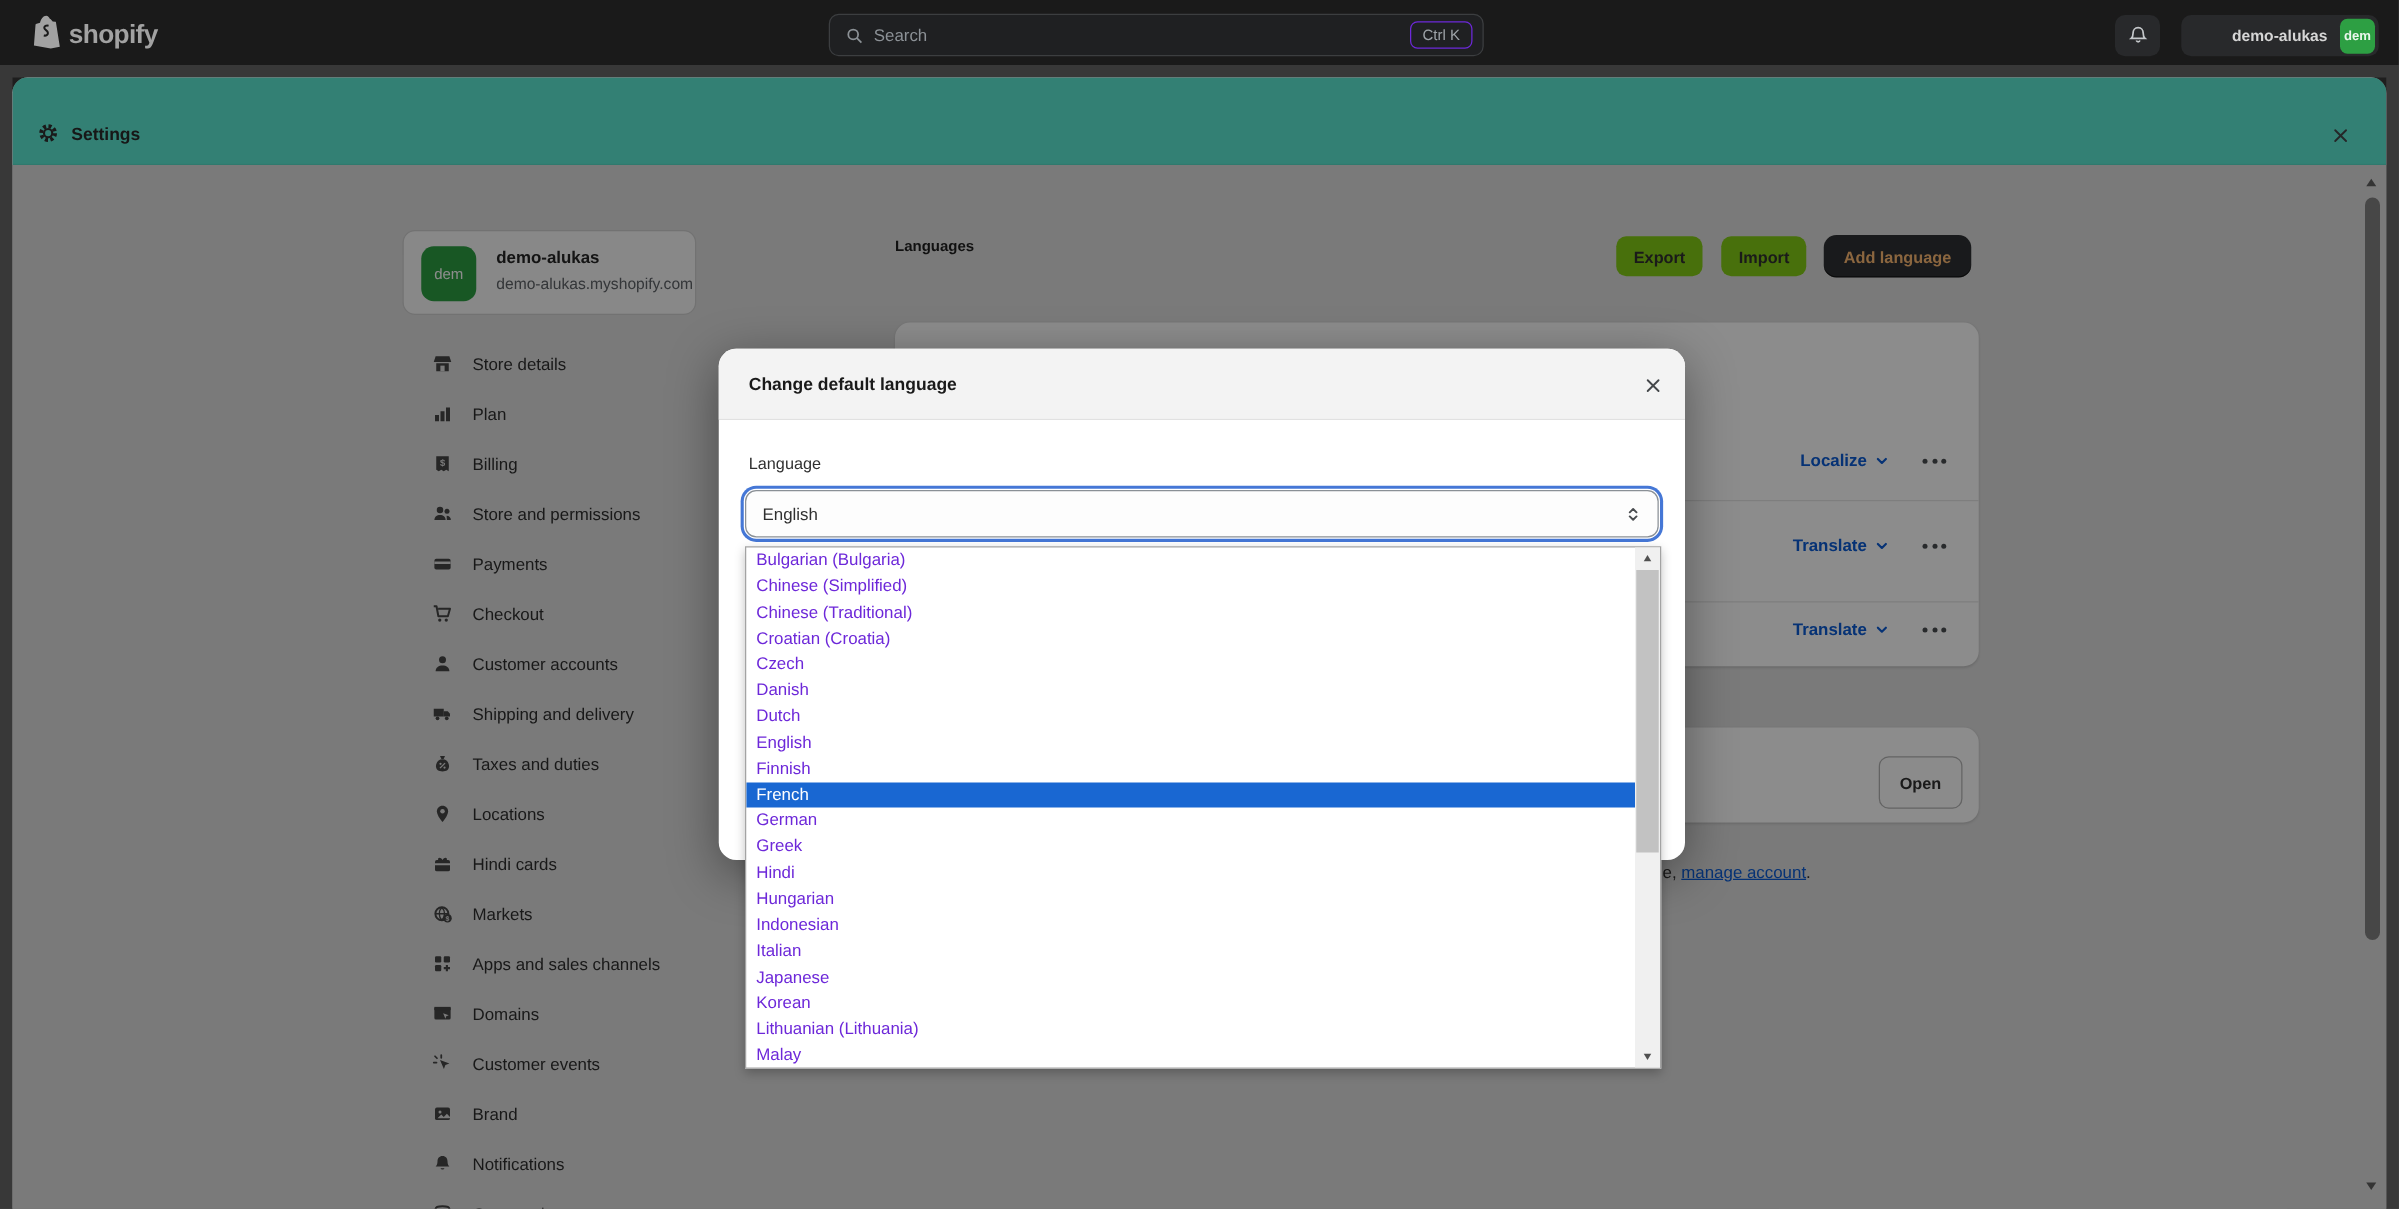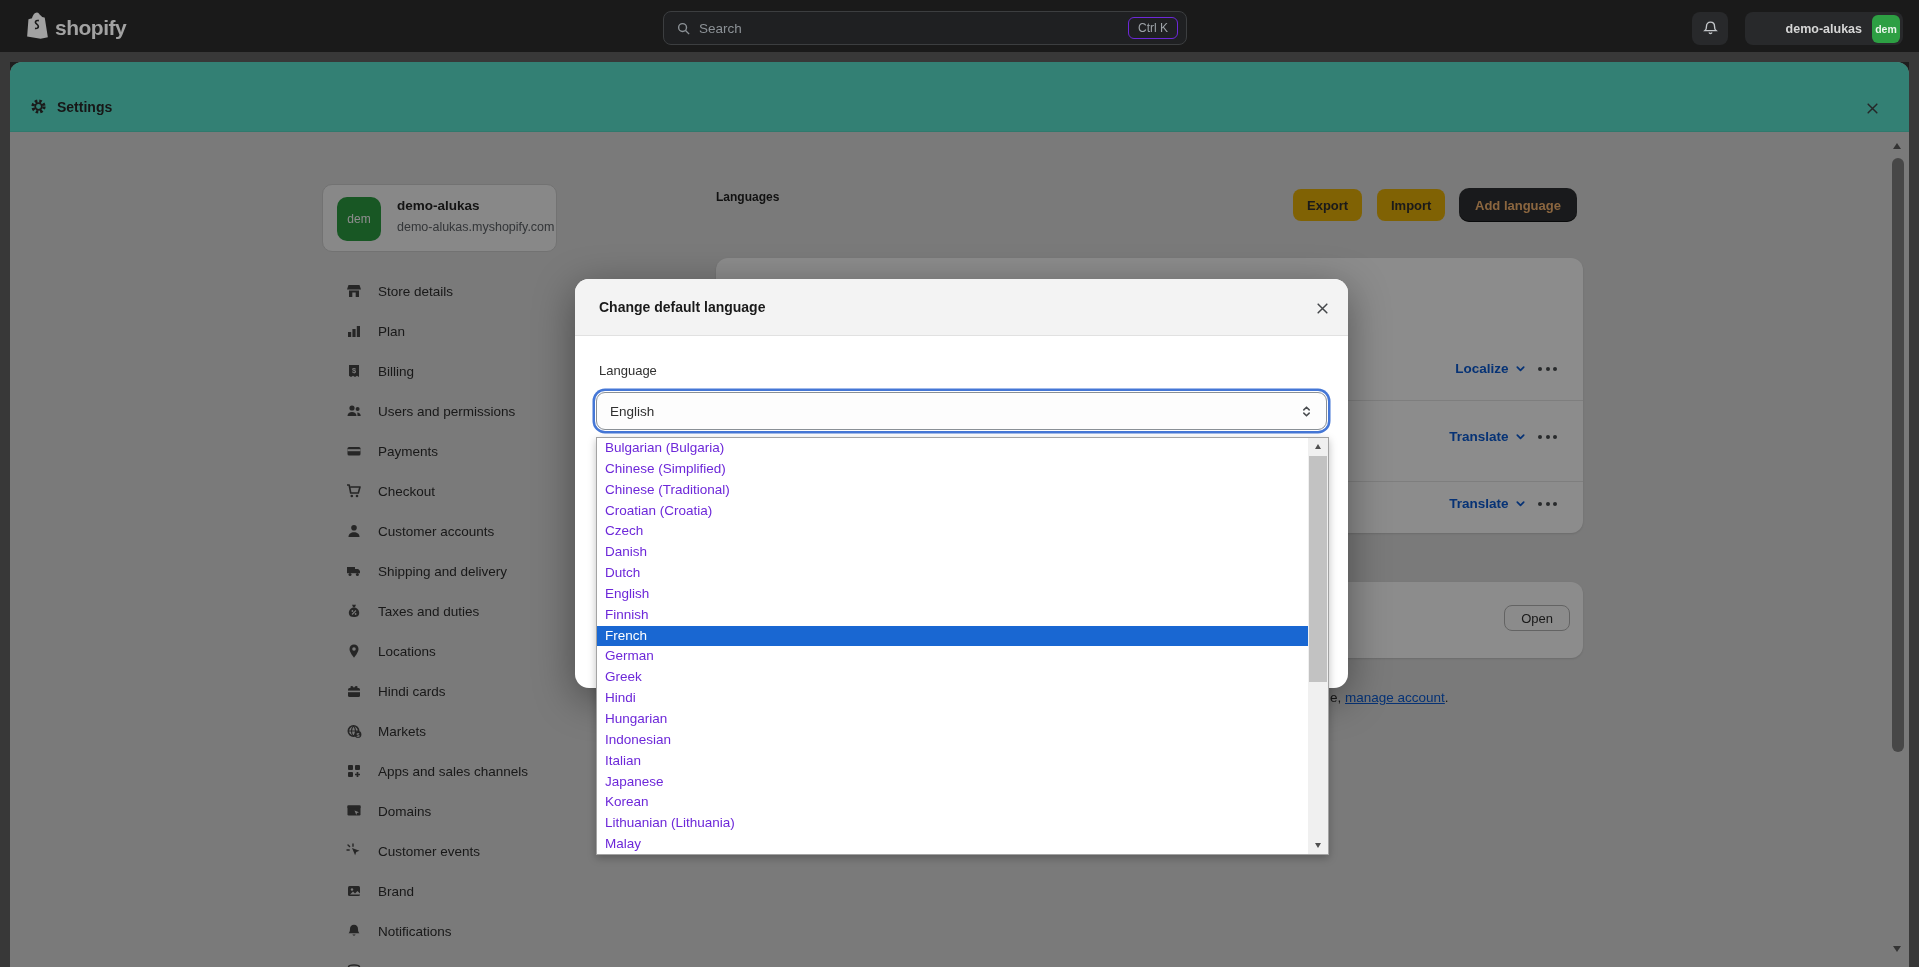--- a/index.html
+++ b/index.html
@@ -42,44 +42,44 @@
 
   
   #sidebar-nav{position:absolute;left:322px;top:209px;width:232px}
   .side-item{position:relative;height:40px;display:flex;align-items:center;padding-left:14px;gap:16px;
     border-radius:8px;cursor:pointer}
   .side-item .s-ic{width:16px;height:16px;display:flex;align-items:center;justify-content:center;flex:0 0 16px}
   .side-item .s-lb{font-size:13.5px;font-weight:500;color:#2f2f2f;white-space:nowrap}
 
   
   #page-title{position:absolute;left:706px;top:128px;font-size:12px;font-weight:bold;color:#1f1f1f}
-  .pbtn{position:absolute;height:32px;border:none;border-radius:8px;background:#eab308;
+  .pbtn{position:absolute;height:32px;border:none;border-radius:8px;background:#84cc16;
     font-family:inherit;font-size:13px;font-weight:bold;color:#303030;padding:0 14px;cursor:pointer}
   #btn-export{left:1283px;top:127px}
   #btn-import{left:1367px;top:127px}
   #btn-add-language{left:1449px;top:126px;height:34px;background:#2f3133;color:#fdba74;border-radius:10px;
     padding:0 16px;box-shadow:inset 0 -1px 0 rgba(0,0,0,.6)}
 
   #card1{position:absolute;left:706px;top:196px;width:867px;height:275px;background:#fff;border-radius:12px;
     box-shadow:0 1px 2px rgba(0,0,0,.12)}
   #card1 .divider{position:absolute;left:0;width:867px;height:1px;background:#e6e6e6}
   #card1 .d0{top:142px}
   #card1 .d1{top:223px}
-  .lang-row-controls{position:absolute;right:26px;display:flex;align-items:center;gap:9px}
+  .lang-row-controls{position:absolute;right:26px;display:flex;align-items:center;gap:24px}
   .lang-row-controls.r0{top:103px}
   .lang-row-controls.r1{top:171px}
   .lang-row-controls.r2{top:238px}
   .blue-link{display:flex;align-items:center;gap:6px;color:#0b5cd5;font-size:13.5px;font-weight:bold;cursor:pointer}
   .dots{display:flex;align-items:center;cursor:pointer}
   .dots i{width:4px;height:4px;border-radius:50%;background:#4a4d50;margin-left:3.5px}
 
   #card2{position:absolute;left:706px;top:520px;width:867px;height:76px;background:#fff;border-radius:12px;
     box-shadow:0 1px 2px rgba(0,0,0,.12)}
-  #btn-open{position:absolute;right:13px;top:23px;height:26px;padding:0 16px;background:#fdfdfd;
-    border:1px solid #b5b5b5;border-radius:8px;font-family:inherit;font-size:13px;font-weight:normal;color:#303030;cursor:pointer}
+  #btn-open{position:absolute;right:13px;top:23px;height:42px;padding:0 16px;background:#fdfdfd;
+    border:1px solid #b5b5b5;border-radius:8px;font-family:inherit;font-size:13px;font-weight:bold;color:#303030;cursor:pointer}
 
   #account-line{position:absolute;left:1320px;top:628px;font-size:13.5px;color:#303030}
   #account-line a{color:#0b5cd5;text-decoration:underline;cursor:pointer}
 
   
   #pscroll{position:absolute;left:1880px;top:0;width:17px;height:920px}
   .tri{width:0;height:0;border-left:4.5px solid transparent;border-right:4.5px solid transparent}
   .tri.up{border-bottom:6px solid #5f5f5f}
   .tri.down{border-top:6px solid #5f5f5f}
   #pscroll .up{position:absolute;left:3px;top:81px}
@@ -212,21 +212,21 @@
       </div>
       <div class="side-item">
         <span class="s-ic">
           <svg width="16" height="16" viewBox="0 0 16 16">
             <circle cx="6" cy="5" r="2.6" fill="#454545"></circle>
             <path d="M1.5 13c0-2.6 2-4.1 4.5-4.1S10.5 10.4 10.5 13z" fill="#454545"></path>
             <circle cx="11.6" cy="6" r="2" fill="#454545"></circle>
             <path d="M11.3 9.6c2 0 3.4 1.3 3.4 3.4h-3.2" fill="#454545"></path>
           </svg>
         </span>
-        <span class="s-lb">Users and permissions</span>
+        <span class="s-lb">Store and permissions</span>
       </div>
       <div class="side-item">
         <span class="s-ic">
           <svg width="16" height="16" viewBox="0 0 16 16">
             <rect x="1.5" y="4" width="13" height="8.5" rx="1.5" fill="#454545"></rect>
             <rect x="1.5" y="6.2" width="13" height="2" fill="#dedede"></rect>
           </svg>
         </span>
         <span class="s-lb">Payments</span>
       </div>

